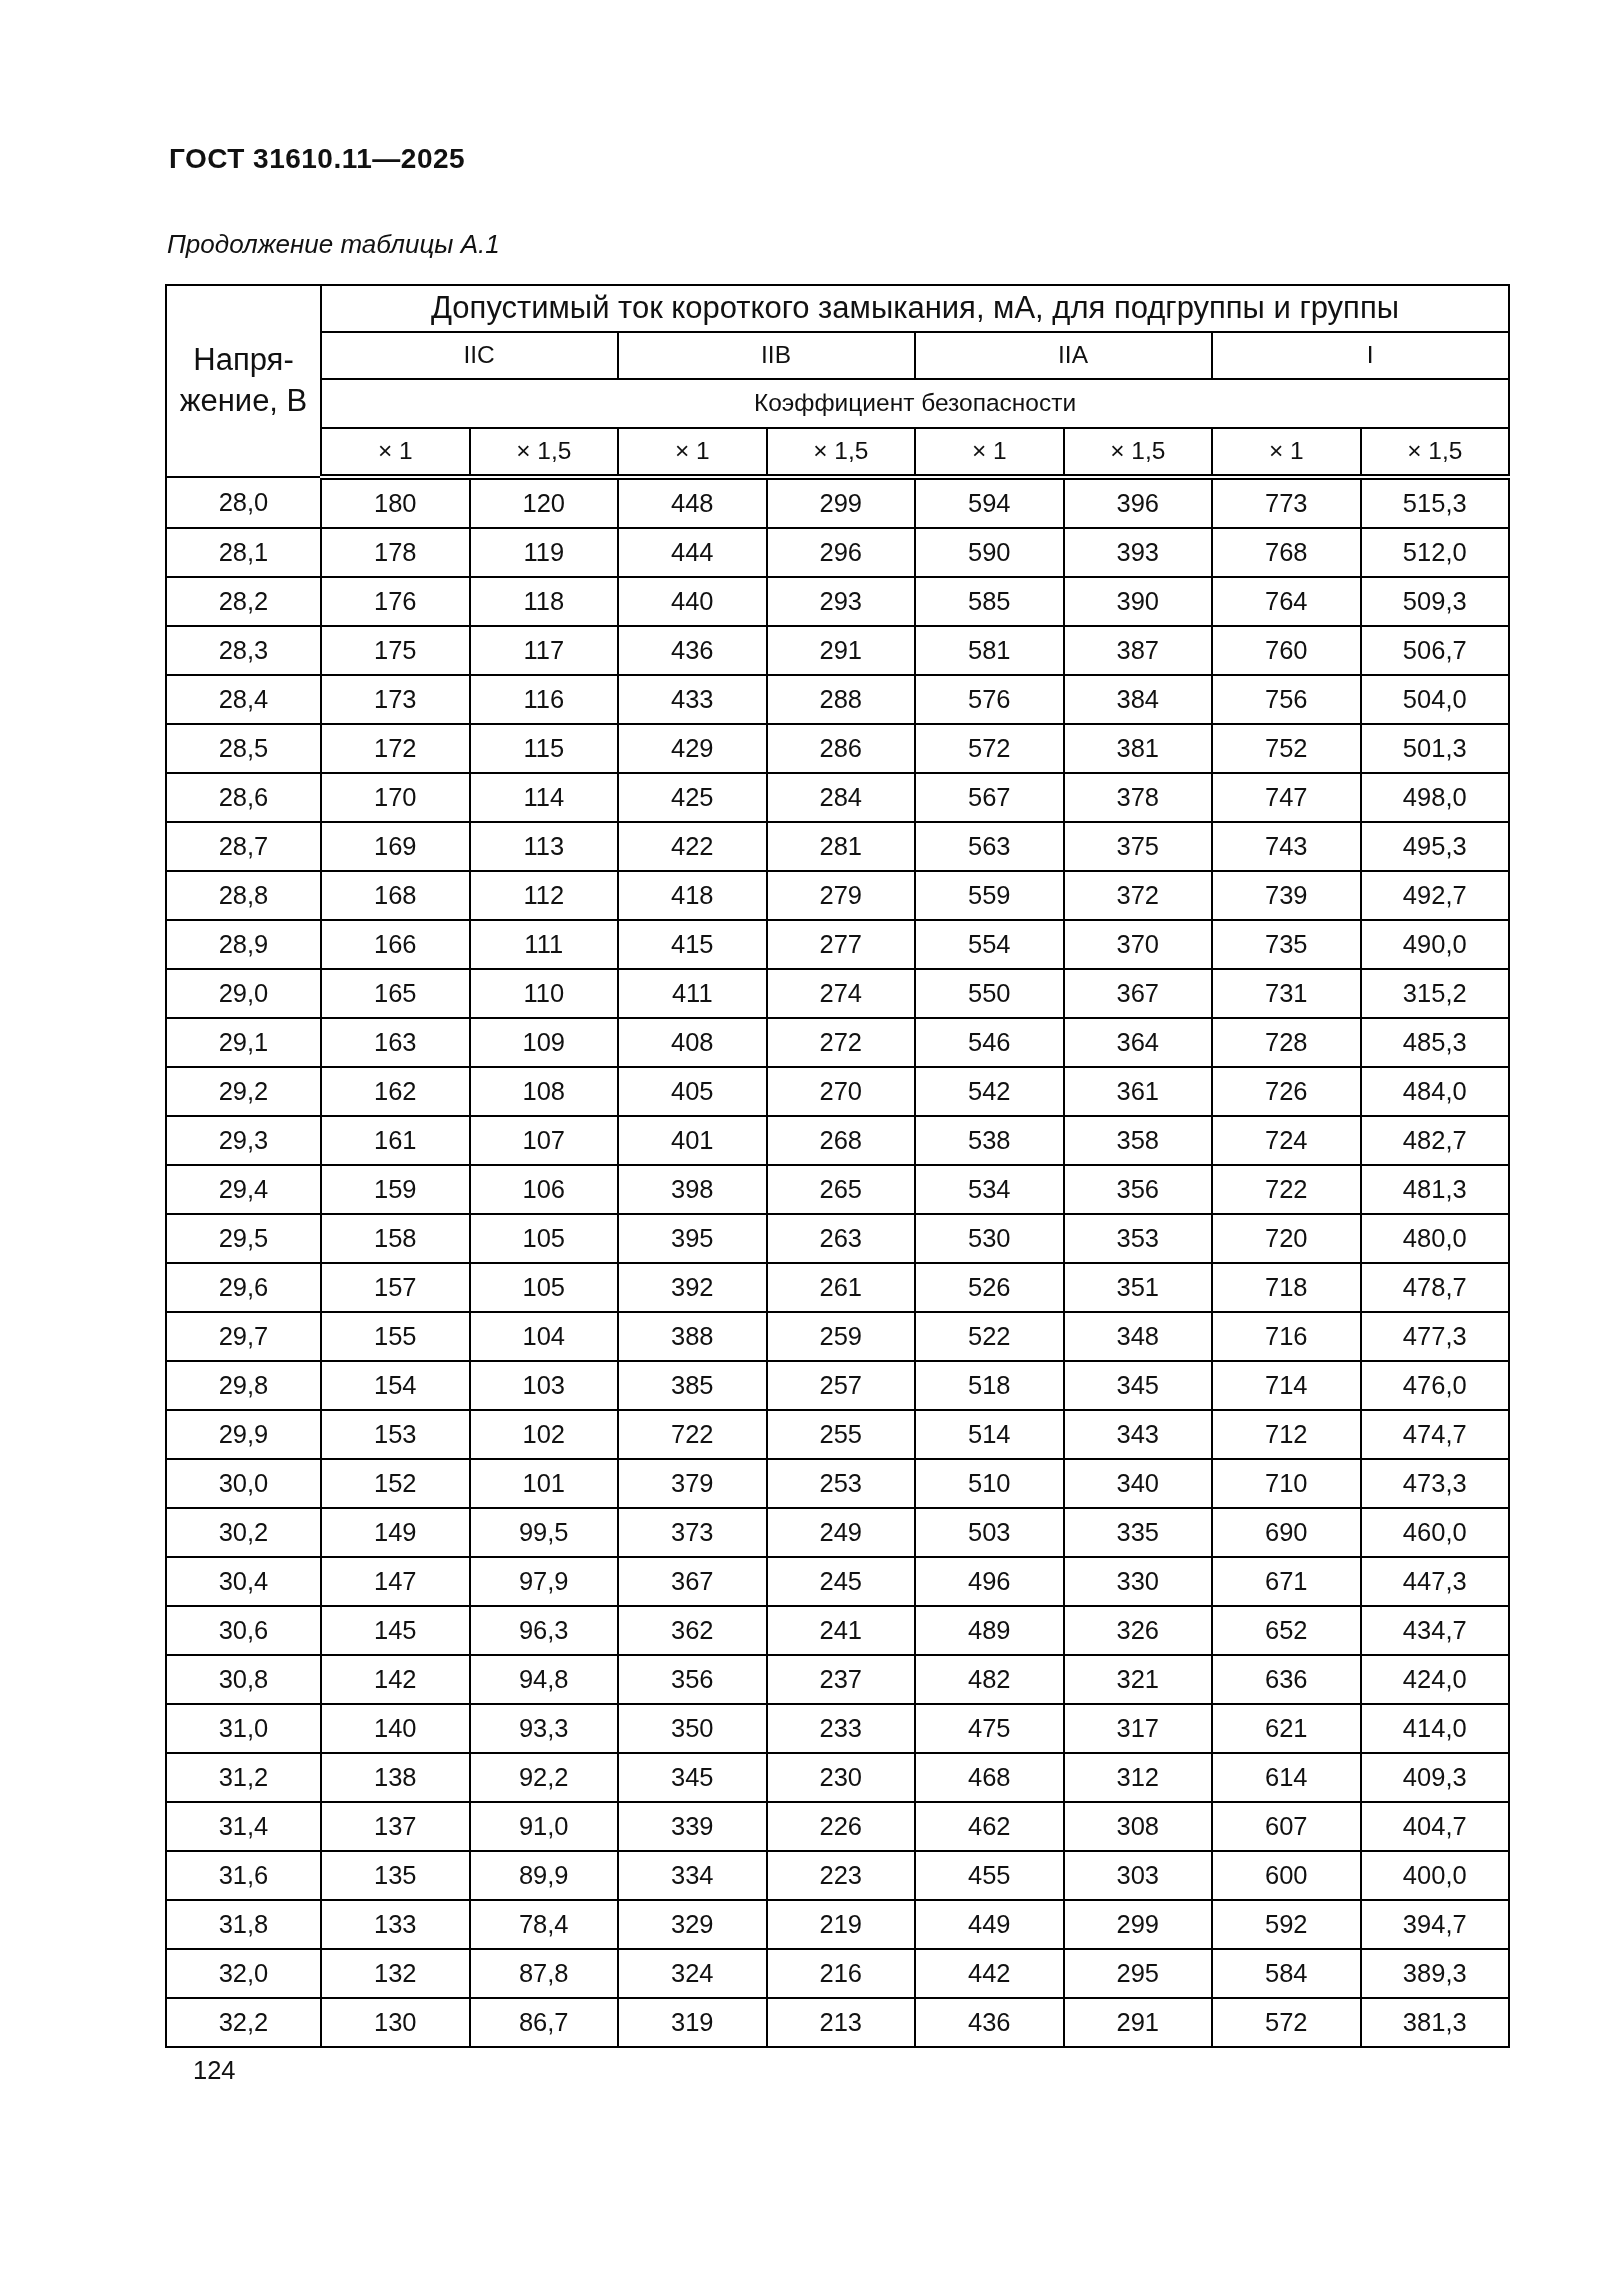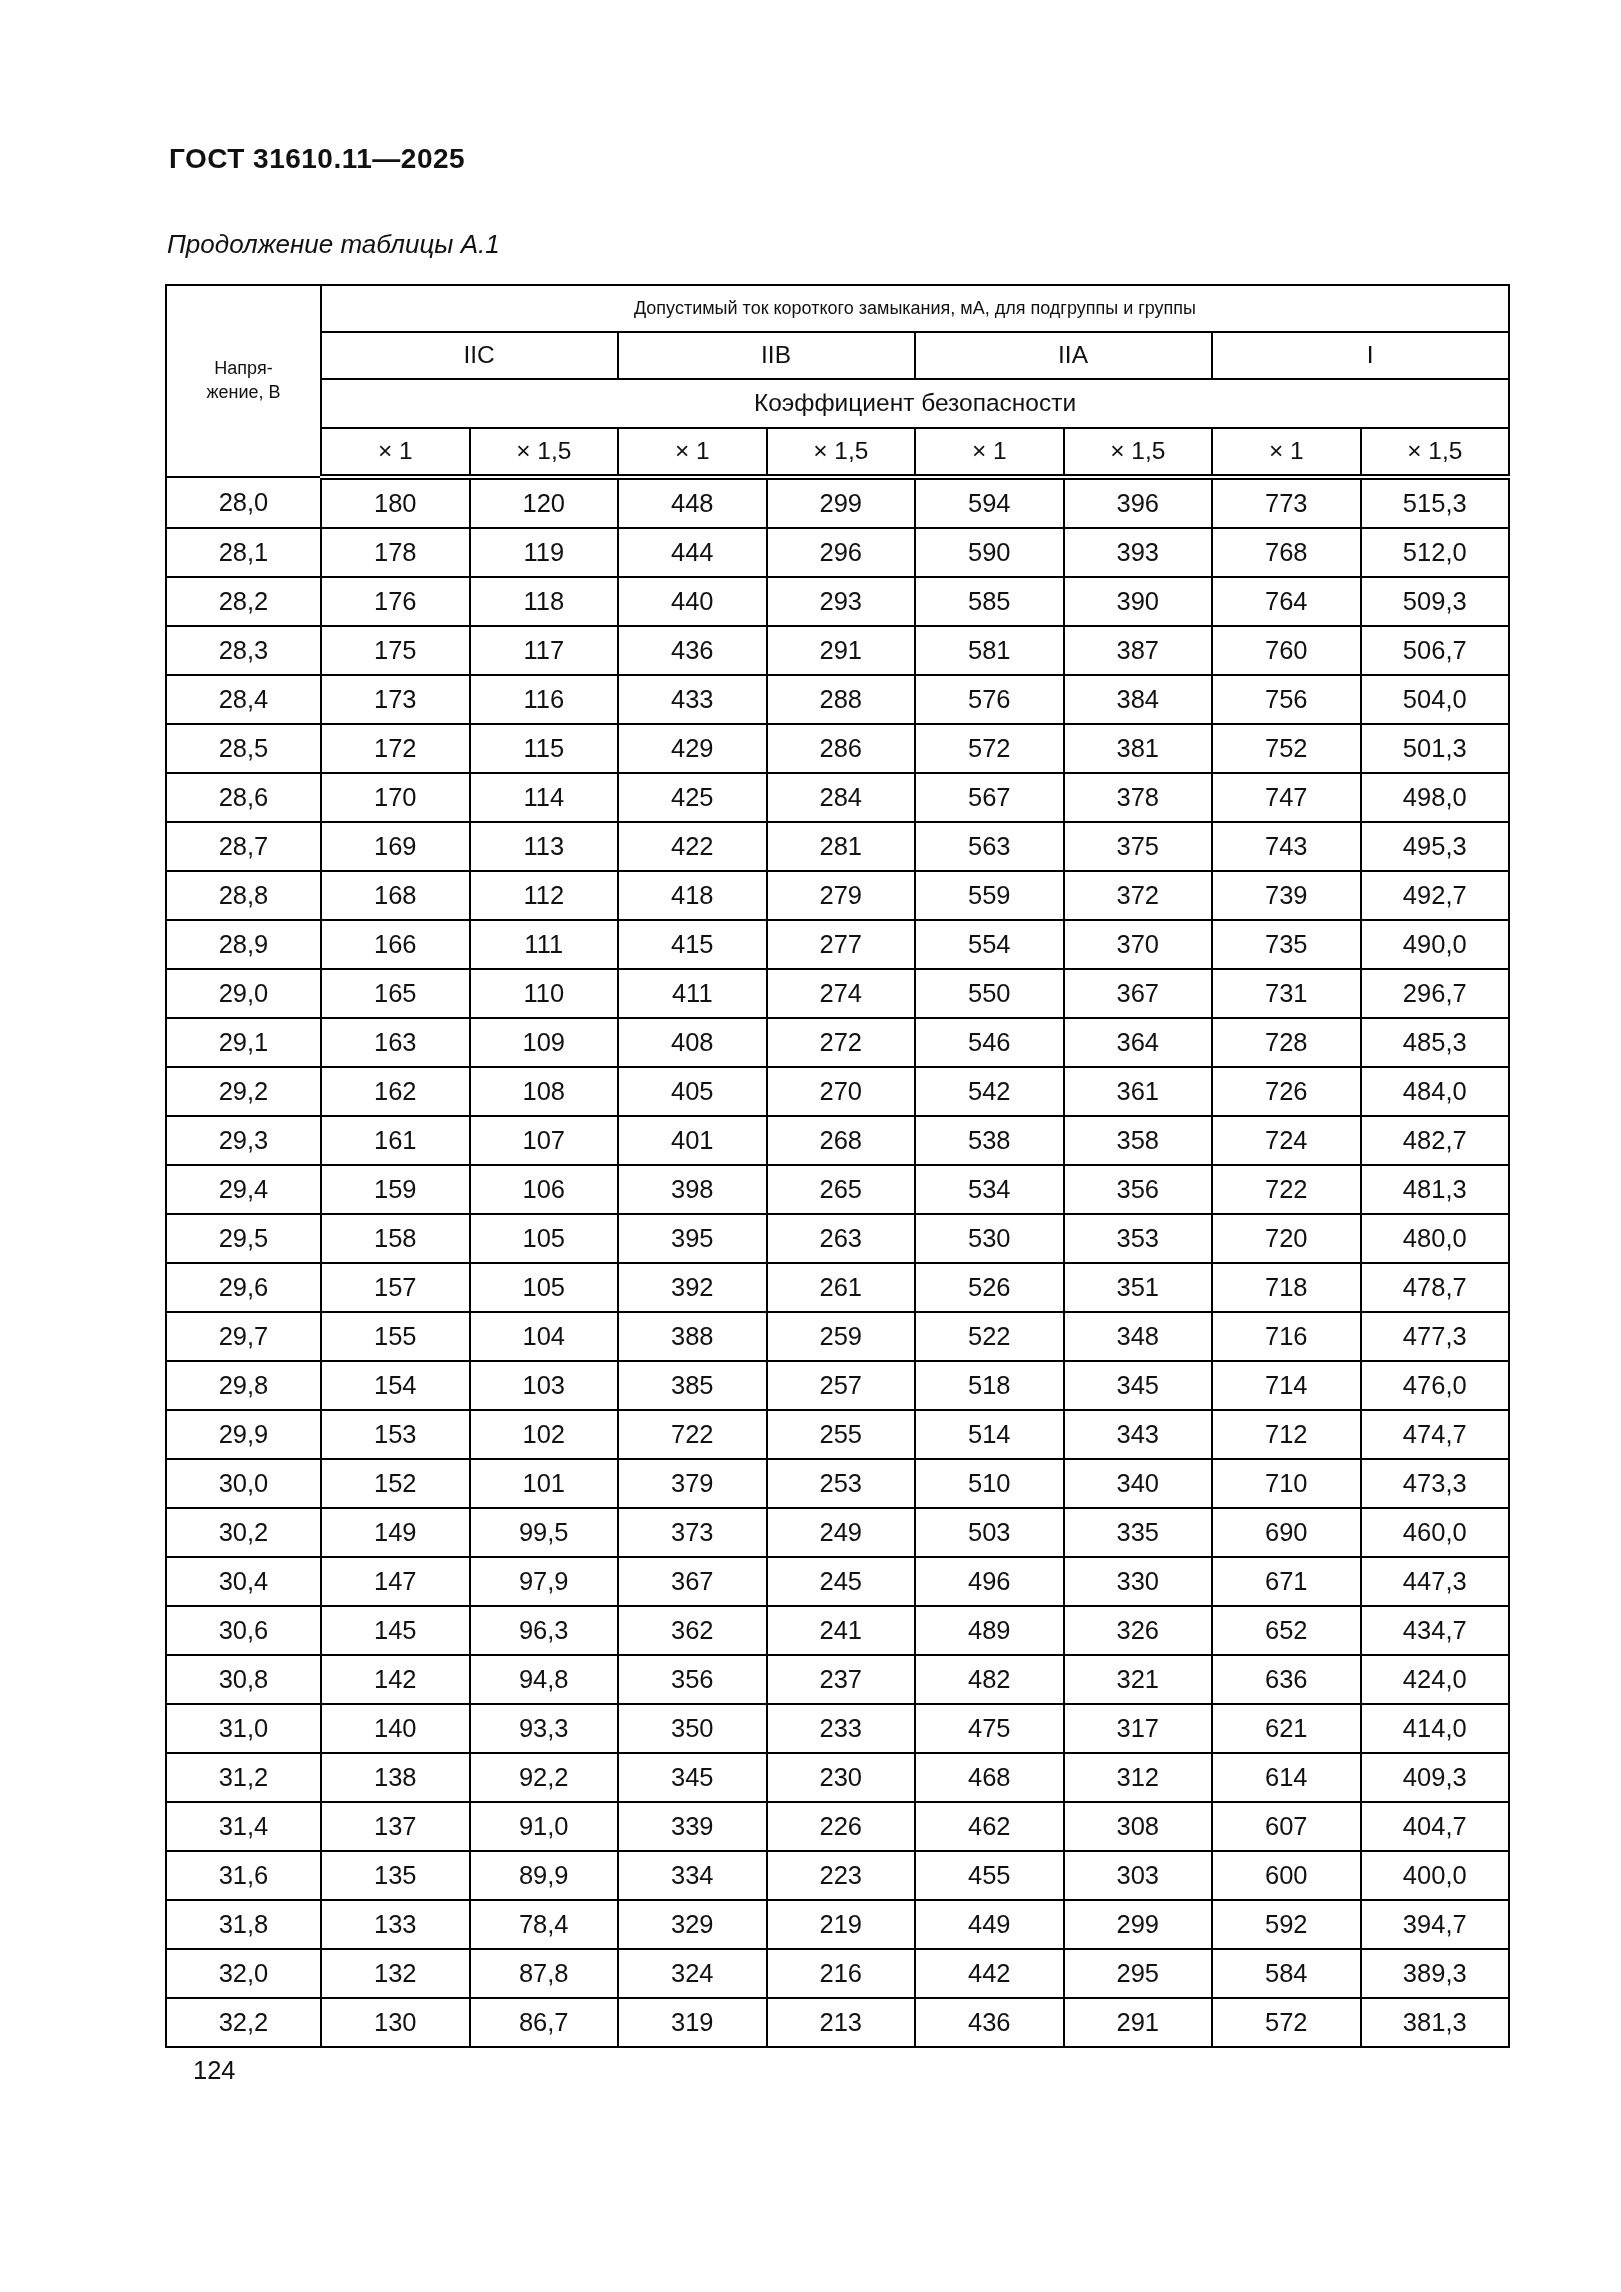--- a/index.html
+++ b/index.html
@@ -41,21 +41,21 @@
   .data-table th, .data-table td {
     border: 2px solid #000;
     text-align: center;
     vertical-align: middle;
     padding: 0 3.9px;
     font-weight: normal;
     background: #ffffff;
   }
   
   .data-table .grp { border-left: 2.9px solid #000; }
-  .row-span-header th { height: 45px; font-size: 18px; }
+  .row-span-header th { height: 45px; font-size: 31px; }
   .row-groups th { height: 45px; font-size: 24.5px; padding-left: 23px; }
   .row-factor-header th { height: 47px; font-size: 24.5px; }
   .row-factors th { height: 45px; font-size: 24.5px; border-bottom: 6.9px double #000; }
   .voltage-head {
     font-size: 24.5px;
     line-height: 1.32;
   }
   .data-table tbody td {
     height: 47px;
     font-size: 25.5px;
@@ -229,21 +229,21 @@
         </tr>
         <tr>
           <td>29,0</td>
           <td class="grp">165</td>
           <td>110</td>
           <td class="grp">411</td>
           <td>274</td>
           <td class="grp">550</td>
           <td>367</td>
           <td class="grp">731</td>
-          <td>296,7</td>
+          <td>315,2</td>
         </tr>
         <tr>
           <td>29,1</td>
           <td class="grp">163</td>
           <td>109</td>
           <td class="grp">408</td>
           <td>272</td>
           <td class="grp">546</td>
           <td>364</td>
           <td class="grp">728</td>

